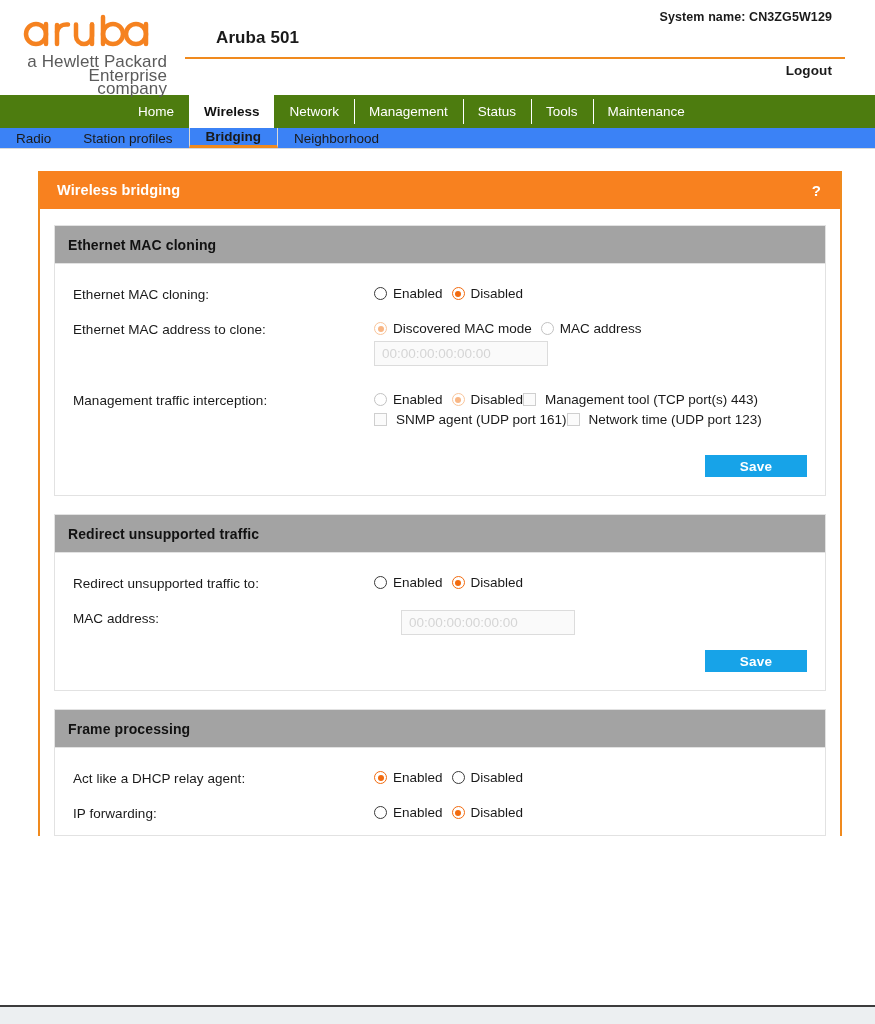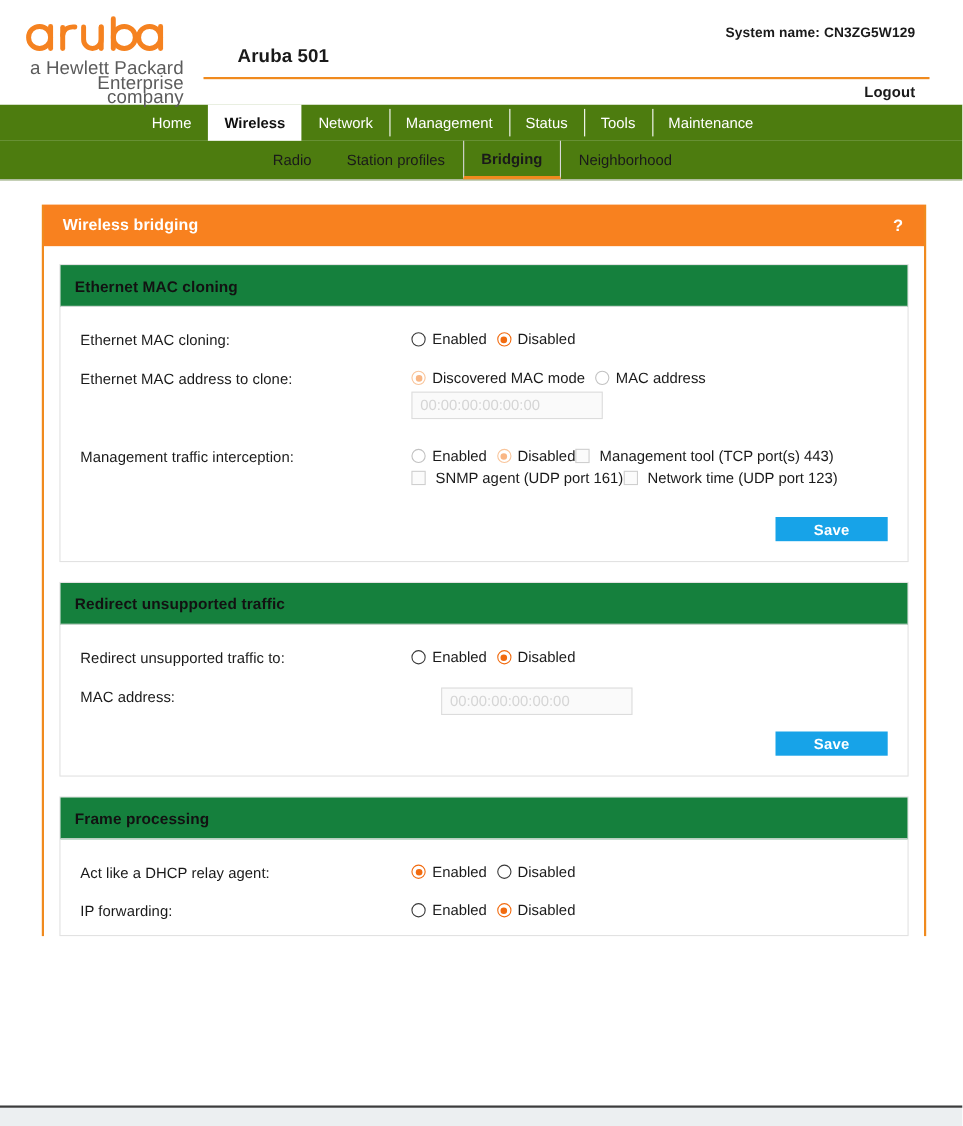--- a/index.html
+++ b/index.html
@@ -40,21 +40,21 @@
     color: #5b5b5b;
     font-family: "Liberation Sans", sans-serif;
     text-align: right;
     letter-spacing: 0.1px;
   }
 
   .title-area {
     position: absolute;
     left: 185px;
     right: 10px;
-    top: 15px;
+    top: 2px;
     height: 95px;
   }
   .product-title {
     position: absolute;
     left: 31px;
     top: 26px;
     font-size: 17px;
     font-weight: bold;
     color: #1a1a1a;
     letter-spacing: 0.1px;
@@ -121,25 +121,24 @@
     color: #111111;
     font-weight: bold;
   }
   .mainnav-item.active::before,
   .mainnav-item.active + .mainnav-item::before {
     display: none;
   }
 
   
   .subnav {
-    height: 36px;
-    background: #4d7c0f;
+    height: 21px;
+    background: #3b82f6;
     display: flex;
     align-items: stretch;
-    padding-left: 232px;
     box-sizing: border-box;
     border-bottom: 1px solid #d9d9d9;
   }
   .subnav-item {
     display: flex;
     align-items: center;
     padding: 0 16px;
     font-size: 13.5px;
     color: #1a1a1a;
     cursor: pointer;
@@ -191,21 +190,21 @@
     box-sizing: border-box;
   }
 
   
   .section {
     border: 1px solid #e2e2e2;
     margin-bottom: 18px;
     background: #ffffff;
   }
   .section-head {
-    background: #15803d;
+    background: #a3a3a3;
     height: 37px;
     display: flex;
     align-items: center;
     padding-left: 13px;
     font-size: 14px;
     font-weight: bold;
     color: #121212;
     border-bottom: 1px solid #e2e2e2;
     letter-spacing: 0.1px;
   }

